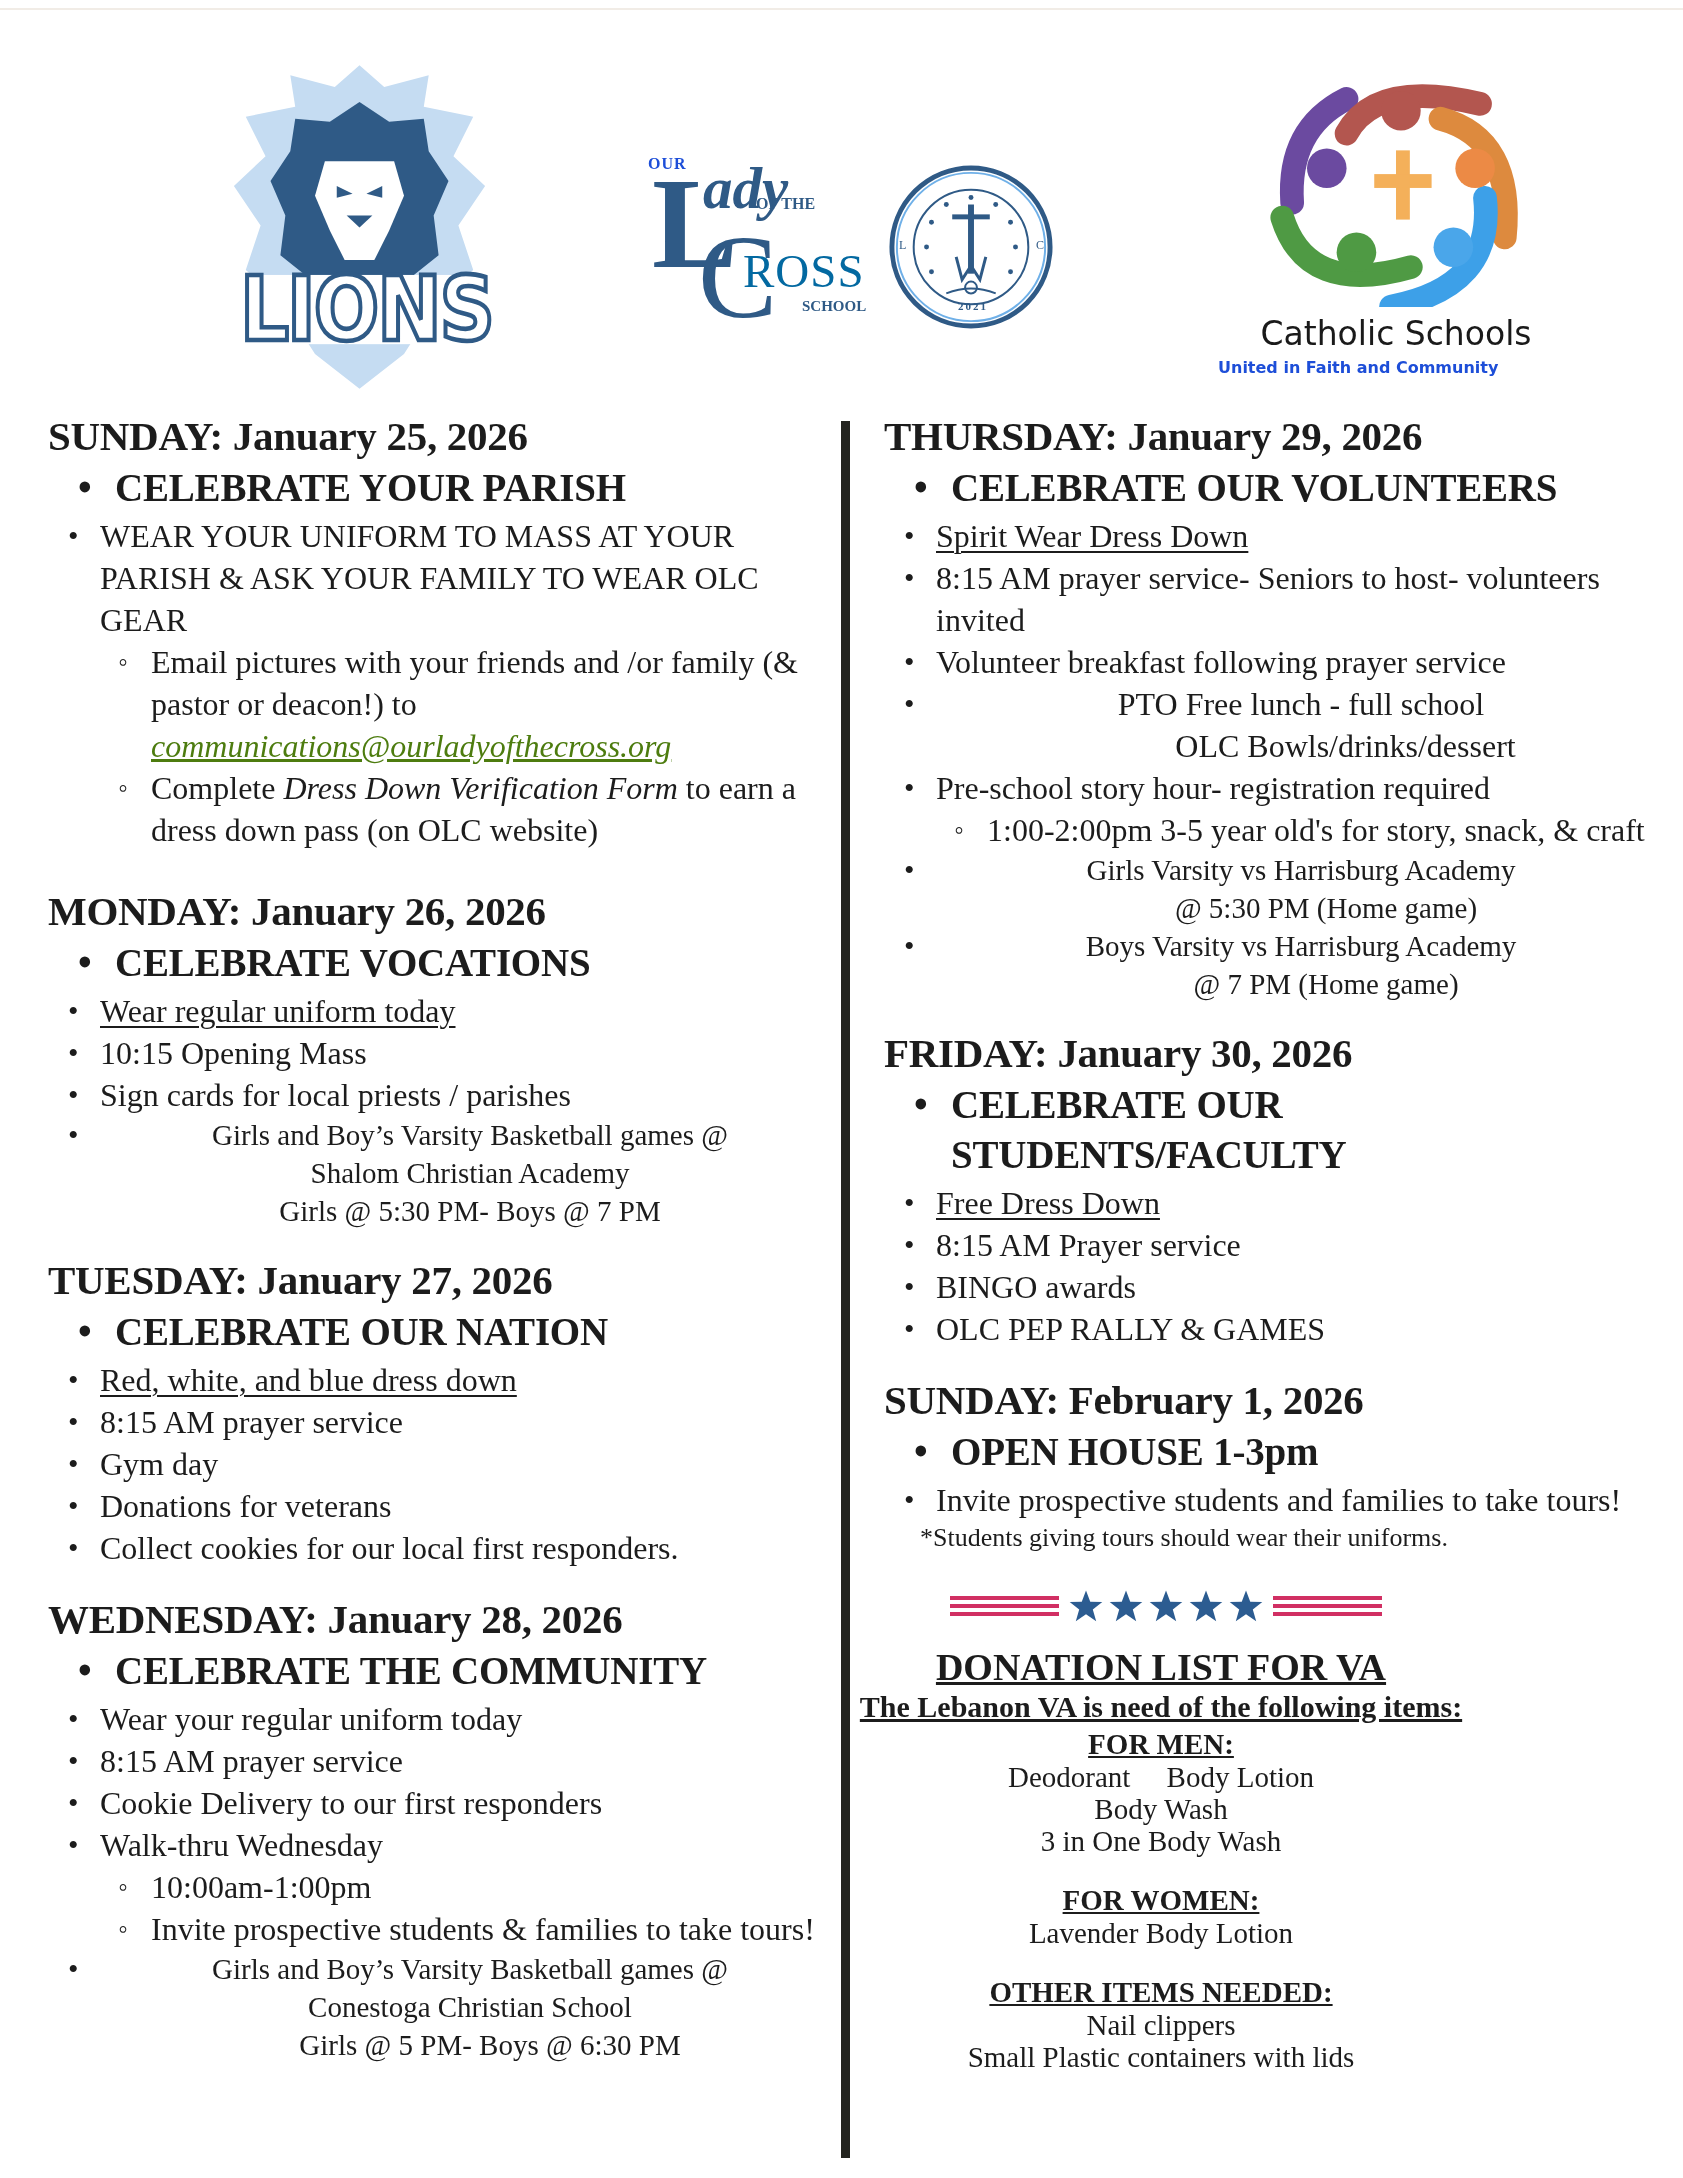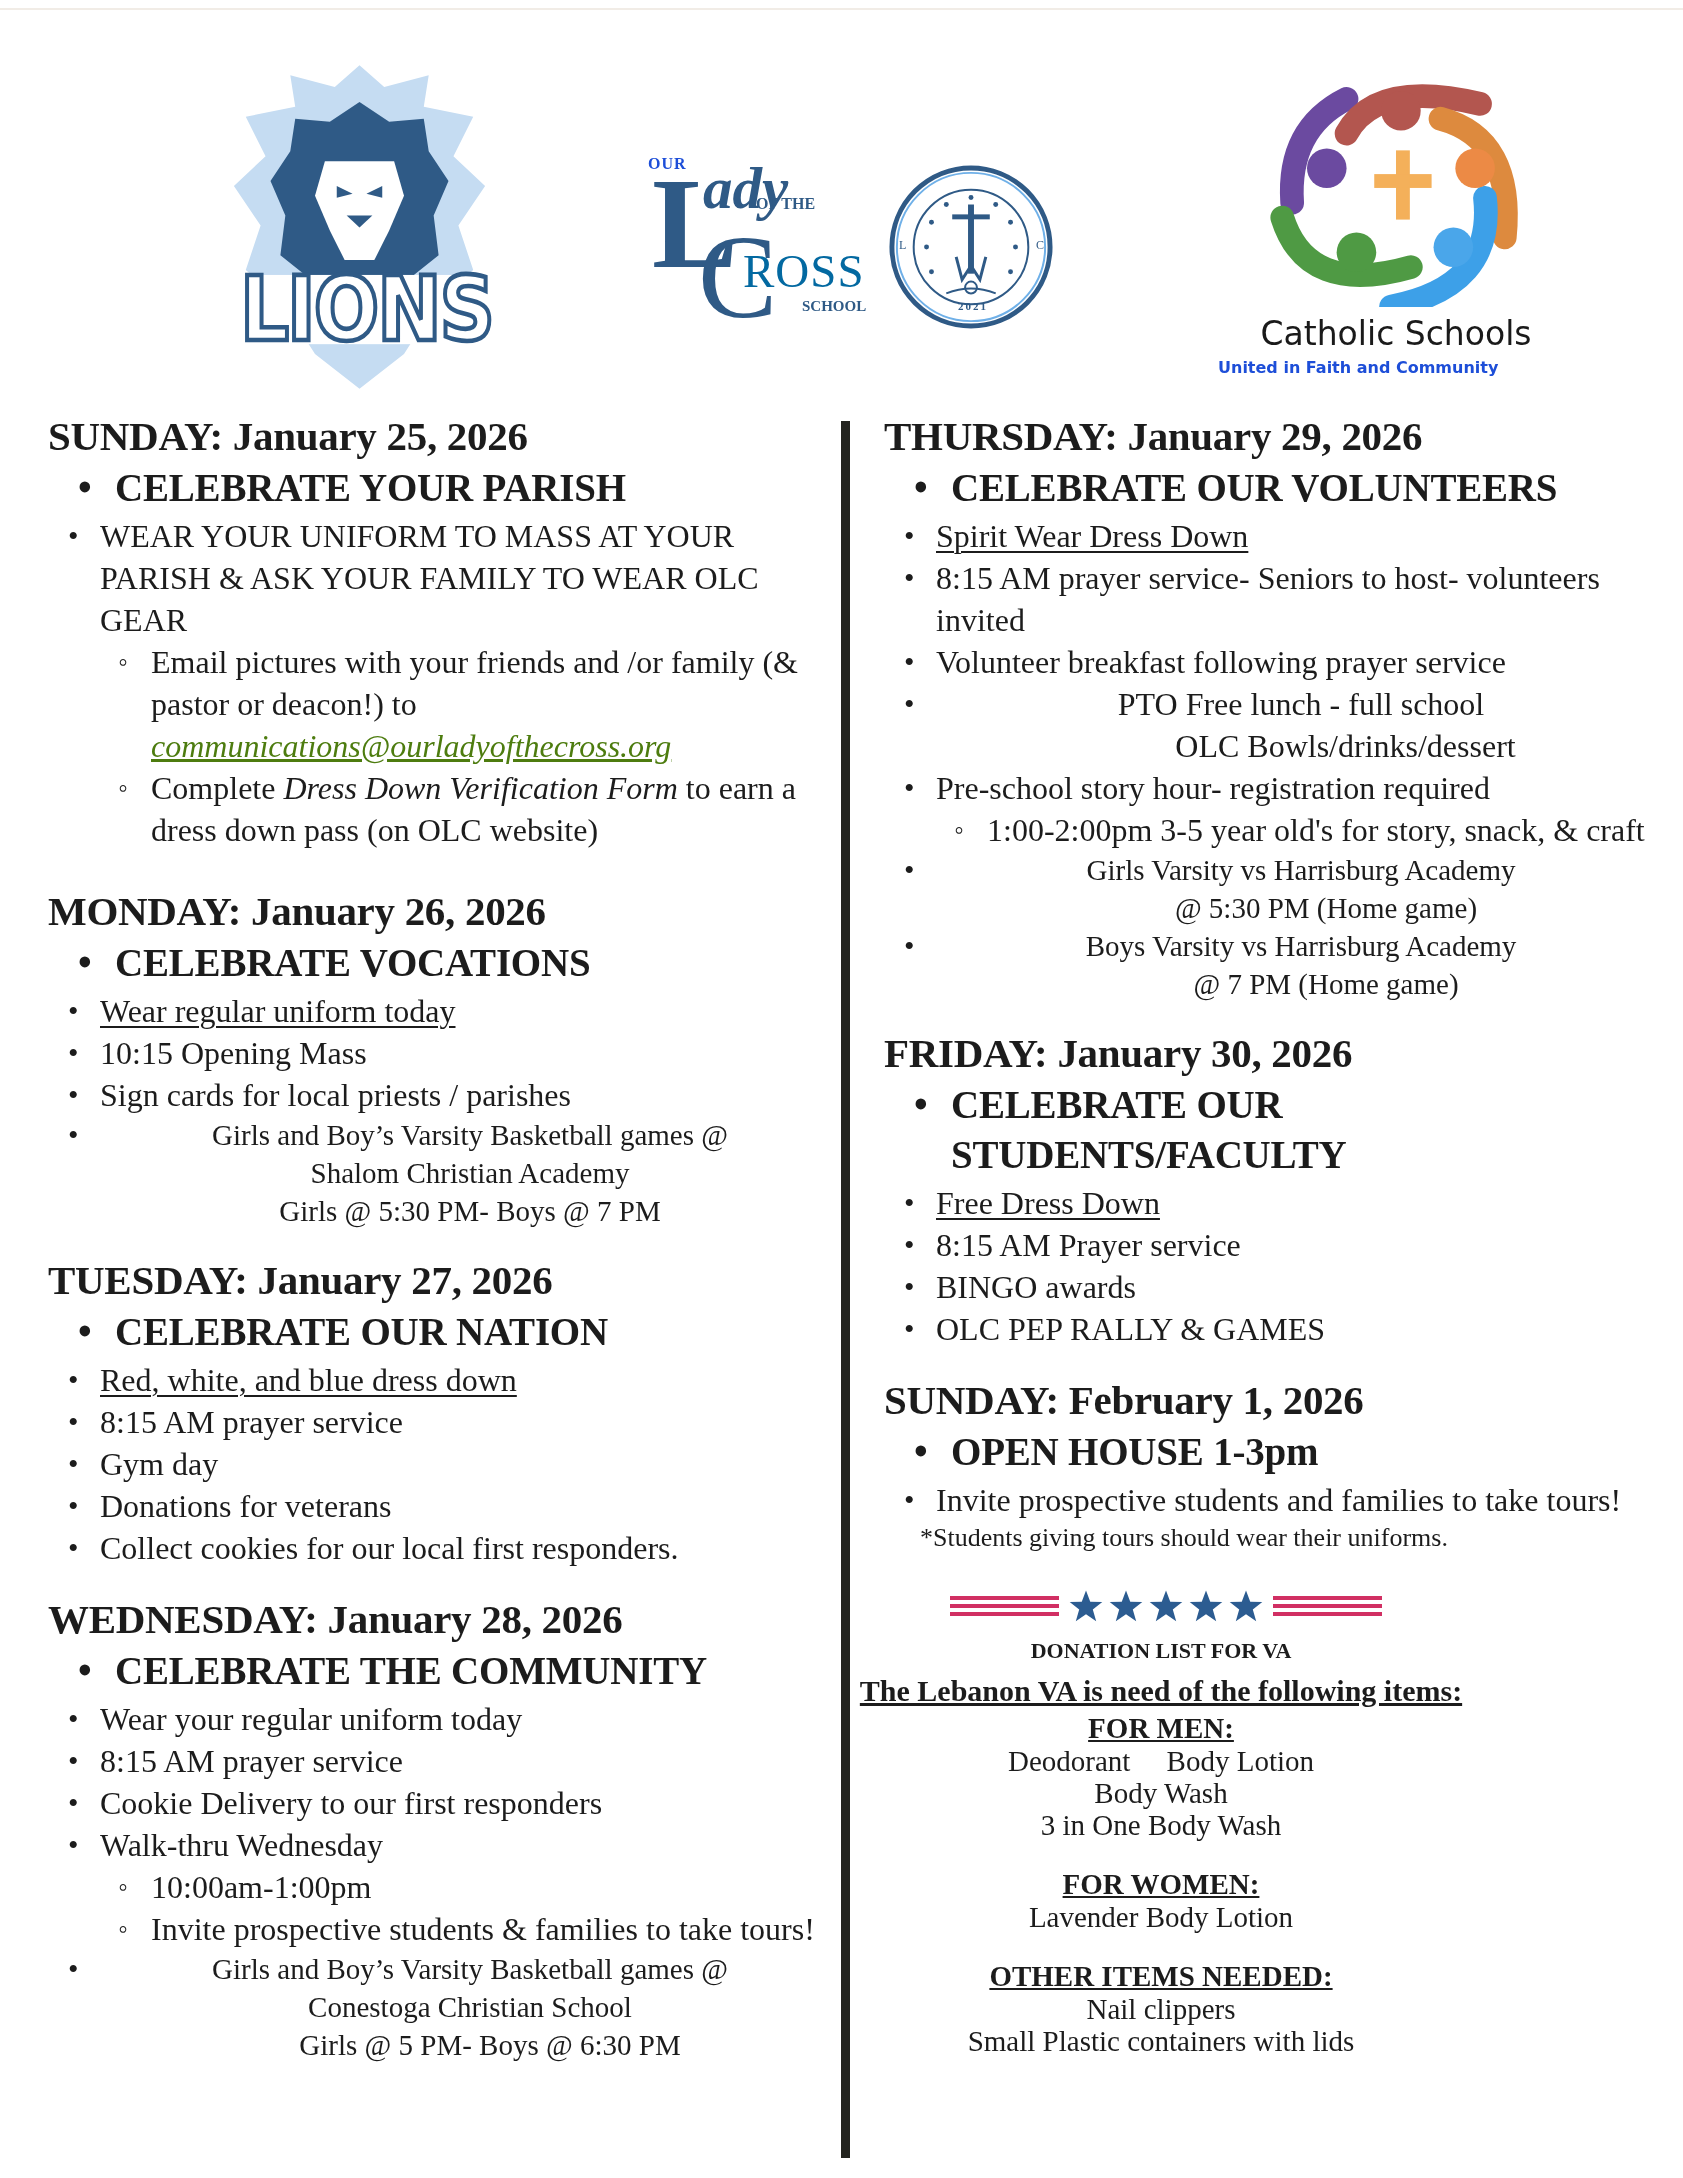--- a/index.html
+++ b/index.html
@@ -50,21 +50,21 @@
 
   .sec { margin-bottom: 30px; }
 
   
   .flag { display: flex; align-items: center; justify-content: center; gap: 10px; margin-top: 36px; margin-left: 24px; width: 515px; }
   .stripes { display: flex; flex-direction: column; gap: 4px; width: 109px; }
   .stripes span { display: block; height: 4px; background: #d12f63; }
   .stars { display: flex; gap: 6px; }
   .star { width: 34px; height: 34px; }
   .donation { width: 554px; margin-left: 0; text-align: center; font-family: "Liberation Serif", "DejaVu Serif", serif; }
-  .don-title { font-size: 22px; font-weight: bold; margin-top: 8px; line-height: 40px; }
+  .don-title { font-size: 38px; font-weight: bold; text-decoration: underline; margin-top: 24px; line-height: 40px; }
   .don-sub { font-size: 30px; font-weight: bold; text-decoration: underline; line-height: 40px; margin-left: -30px; margin-right: -30px; white-space: nowrap; }
   .don-h { font-size: 29px; font-weight: bold; text-decoration: underline; line-height: 34px; }
   .don-i { font-size: 29px; line-height: 32px; }
   .gap { height: 26px; }
 </style>
 </head>
 <body>
 
 <div class="topline"></div>
 

